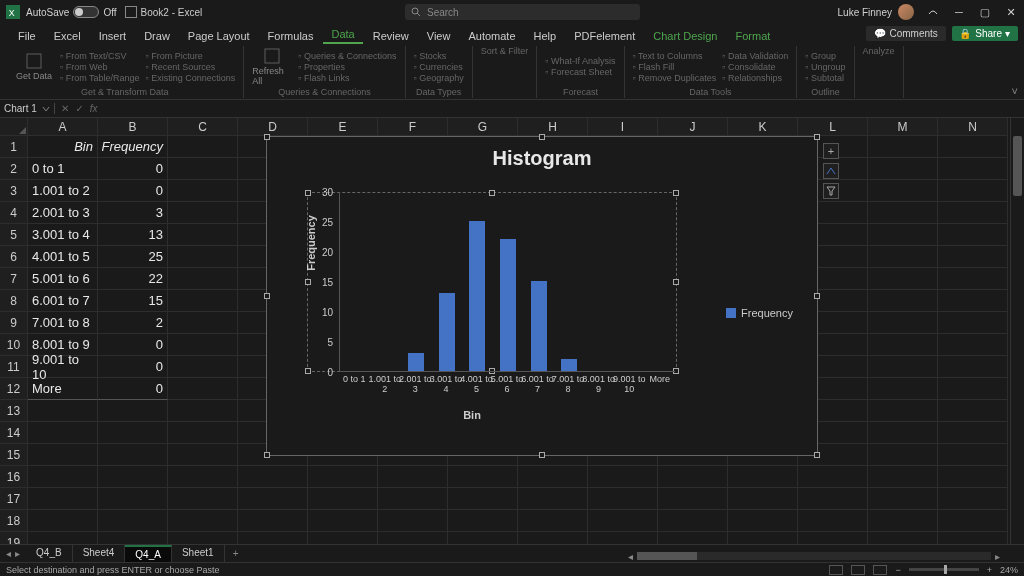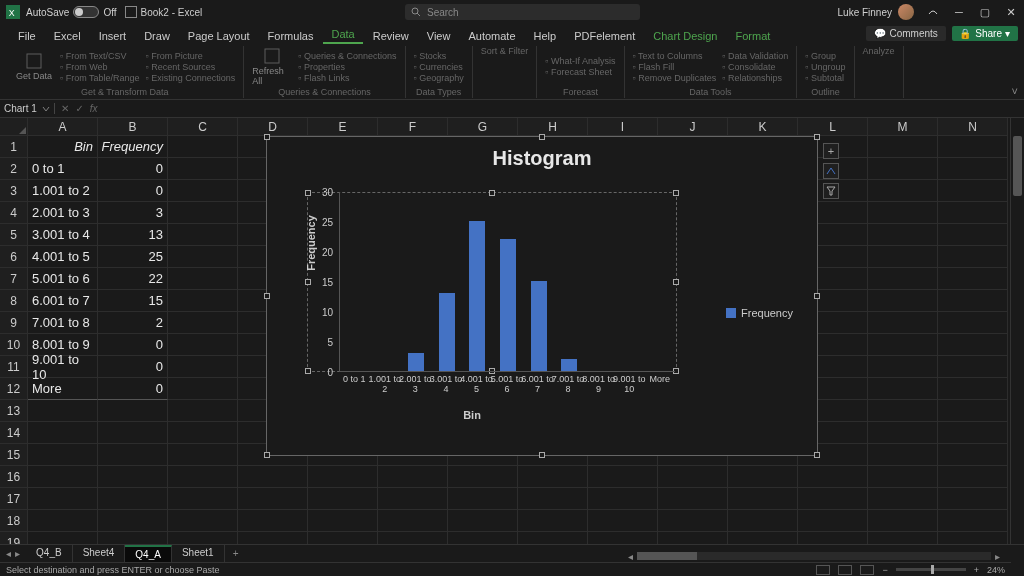--- a/index.html
+++ b/index.html
@@ -91,21 +91,21 @@
 .sheettabs{position:absolute;bottom:14px;left:0;right:0;height:18px;background:#1a1a1a;border-top:1px solid #333;display:flex;align-items:center;font-size:10px;}
 .tab-nav{display:flex;gap:4px;padding:0 6px;color:#888;}
 .stab{padding:2px 10px;color:#ccc;border-right:1px solid #333;cursor:pointer;}
 .stab.active{background:#0a0a0a;border-top:2px solid #217346;color:#fff;}
 .addsheet{padding:2px 8px;color:#888;}
 .hscroll{position:absolute;right:20px;bottom:0;height:12px;width:380px;display:flex;align-items:center;}
 .hscroll .track{flex:1;height:8px;background:#2a2a2a;position:relative;}
 .hscroll .track .th{position:absolute;left:0;width:60px;top:0;bottom:0;background:#555;}
 
 
-.status{position:absolute;bottom:0;left:0;right:13px;height:14px;background:#1a1a1a;border-top:1px solid #333;font-size:9px;color:#aaa;padding:0 6px;display:flex;align-items:center;justify-content:space-between;}
+.status{position:absolute;bottom:0;left:0;right:0;height:14px;background:#1a1a1a;border-top:1px solid #333;font-size:9px;color:#aaa;padding:0 6px;display:flex;align-items:center;justify-content:space-between;}
 .status-right{display:flex;gap:8px;align-items:center;}
 .view-btn{width:14px;height:10px;border:1px solid #555;}
 .zoom-slider{width:70px;height:3px;background:#444;position:relative;}
 .zoom-slider::after{content:"";position:absolute;left:50%;top:-3px;width:3px;height:9px;background:#aaa;}
 </style>
 </head>
 <body>
 
 <div class="titlebar">
   <svg class="app-icon" viewBox="0 0 16 16">

